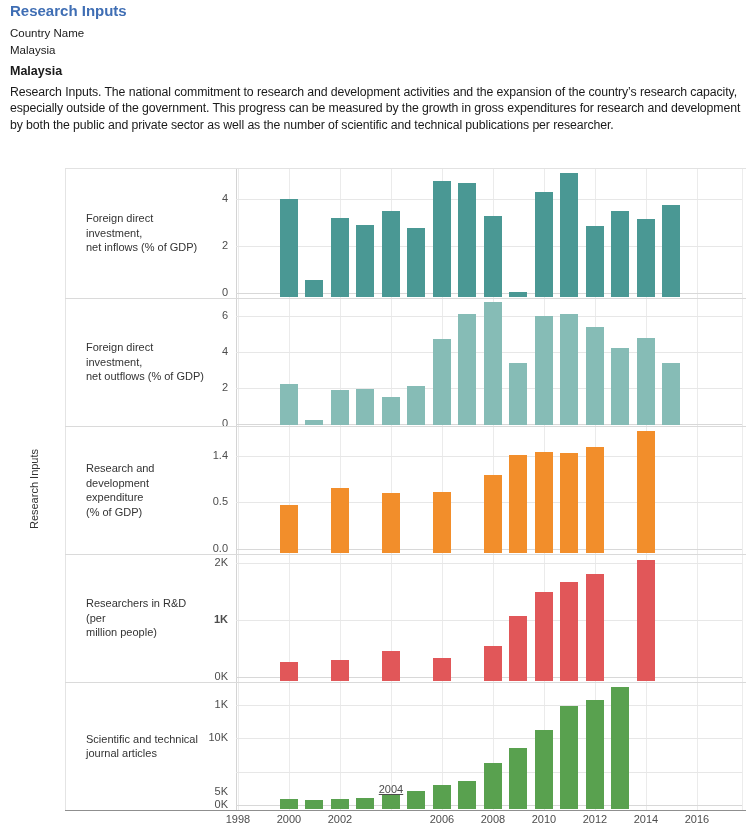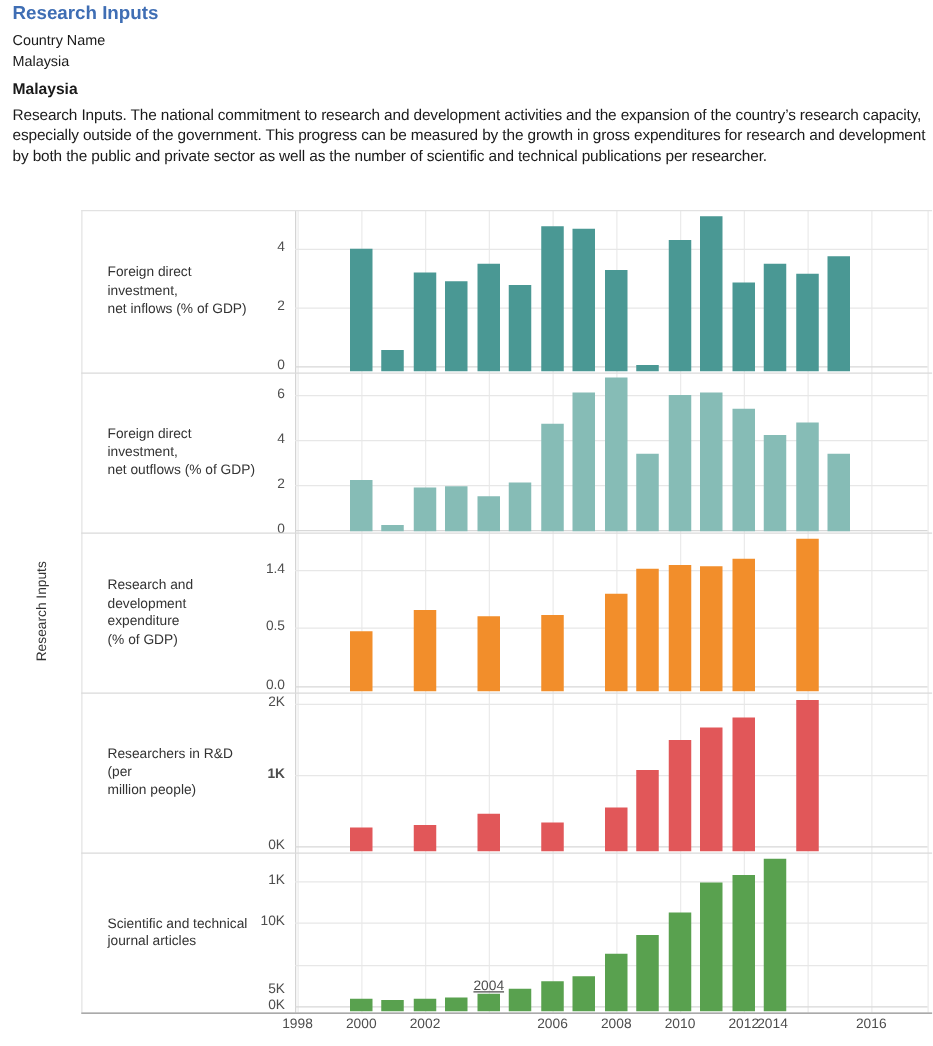--- a/index.html
+++ b/index.html
@@ -168,16 +168,16 @@
       <div class="divider" style="left: 65px; top: 682px; width: 681px; background: rgb(218, 218, 218);"></div>
       <div class="axis-bottom" style="left: 65px; top: 810px; width: 681px;"></div>
       <div class="xtick" style="left: 218px; top: 813px;">1998</div>
       <div class="xtick" style="left: 269px; top: 813px;">2000</div>
       <div class="xtick" style="left: 320px; top: 813px;">2002</div>
       <div class="xtick" style="left: 371px; top: 783px; text-decoration: underline;">2004</div>
       <div class="xtick" style="left: 422px; top: 813px;">2006</div>
       <div class="xtick" style="left: 473px; top: 813px;">2008</div>
       <div class="xtick" style="left: 524px; top: 813px;">2010</div>
       <div class="xtick" style="left: 575px; top: 813px;">2012</div>
-      <div class="xtick" style="left: 598px; top: 813px;">2014</div>
+      <div class="xtick" style="left: 626px; top: 813px;">2014</div>
       <div class="xtick" style="left: 677px; top: 813px;">2016</div>
     </div>
 </div>
 
 </body></html>

